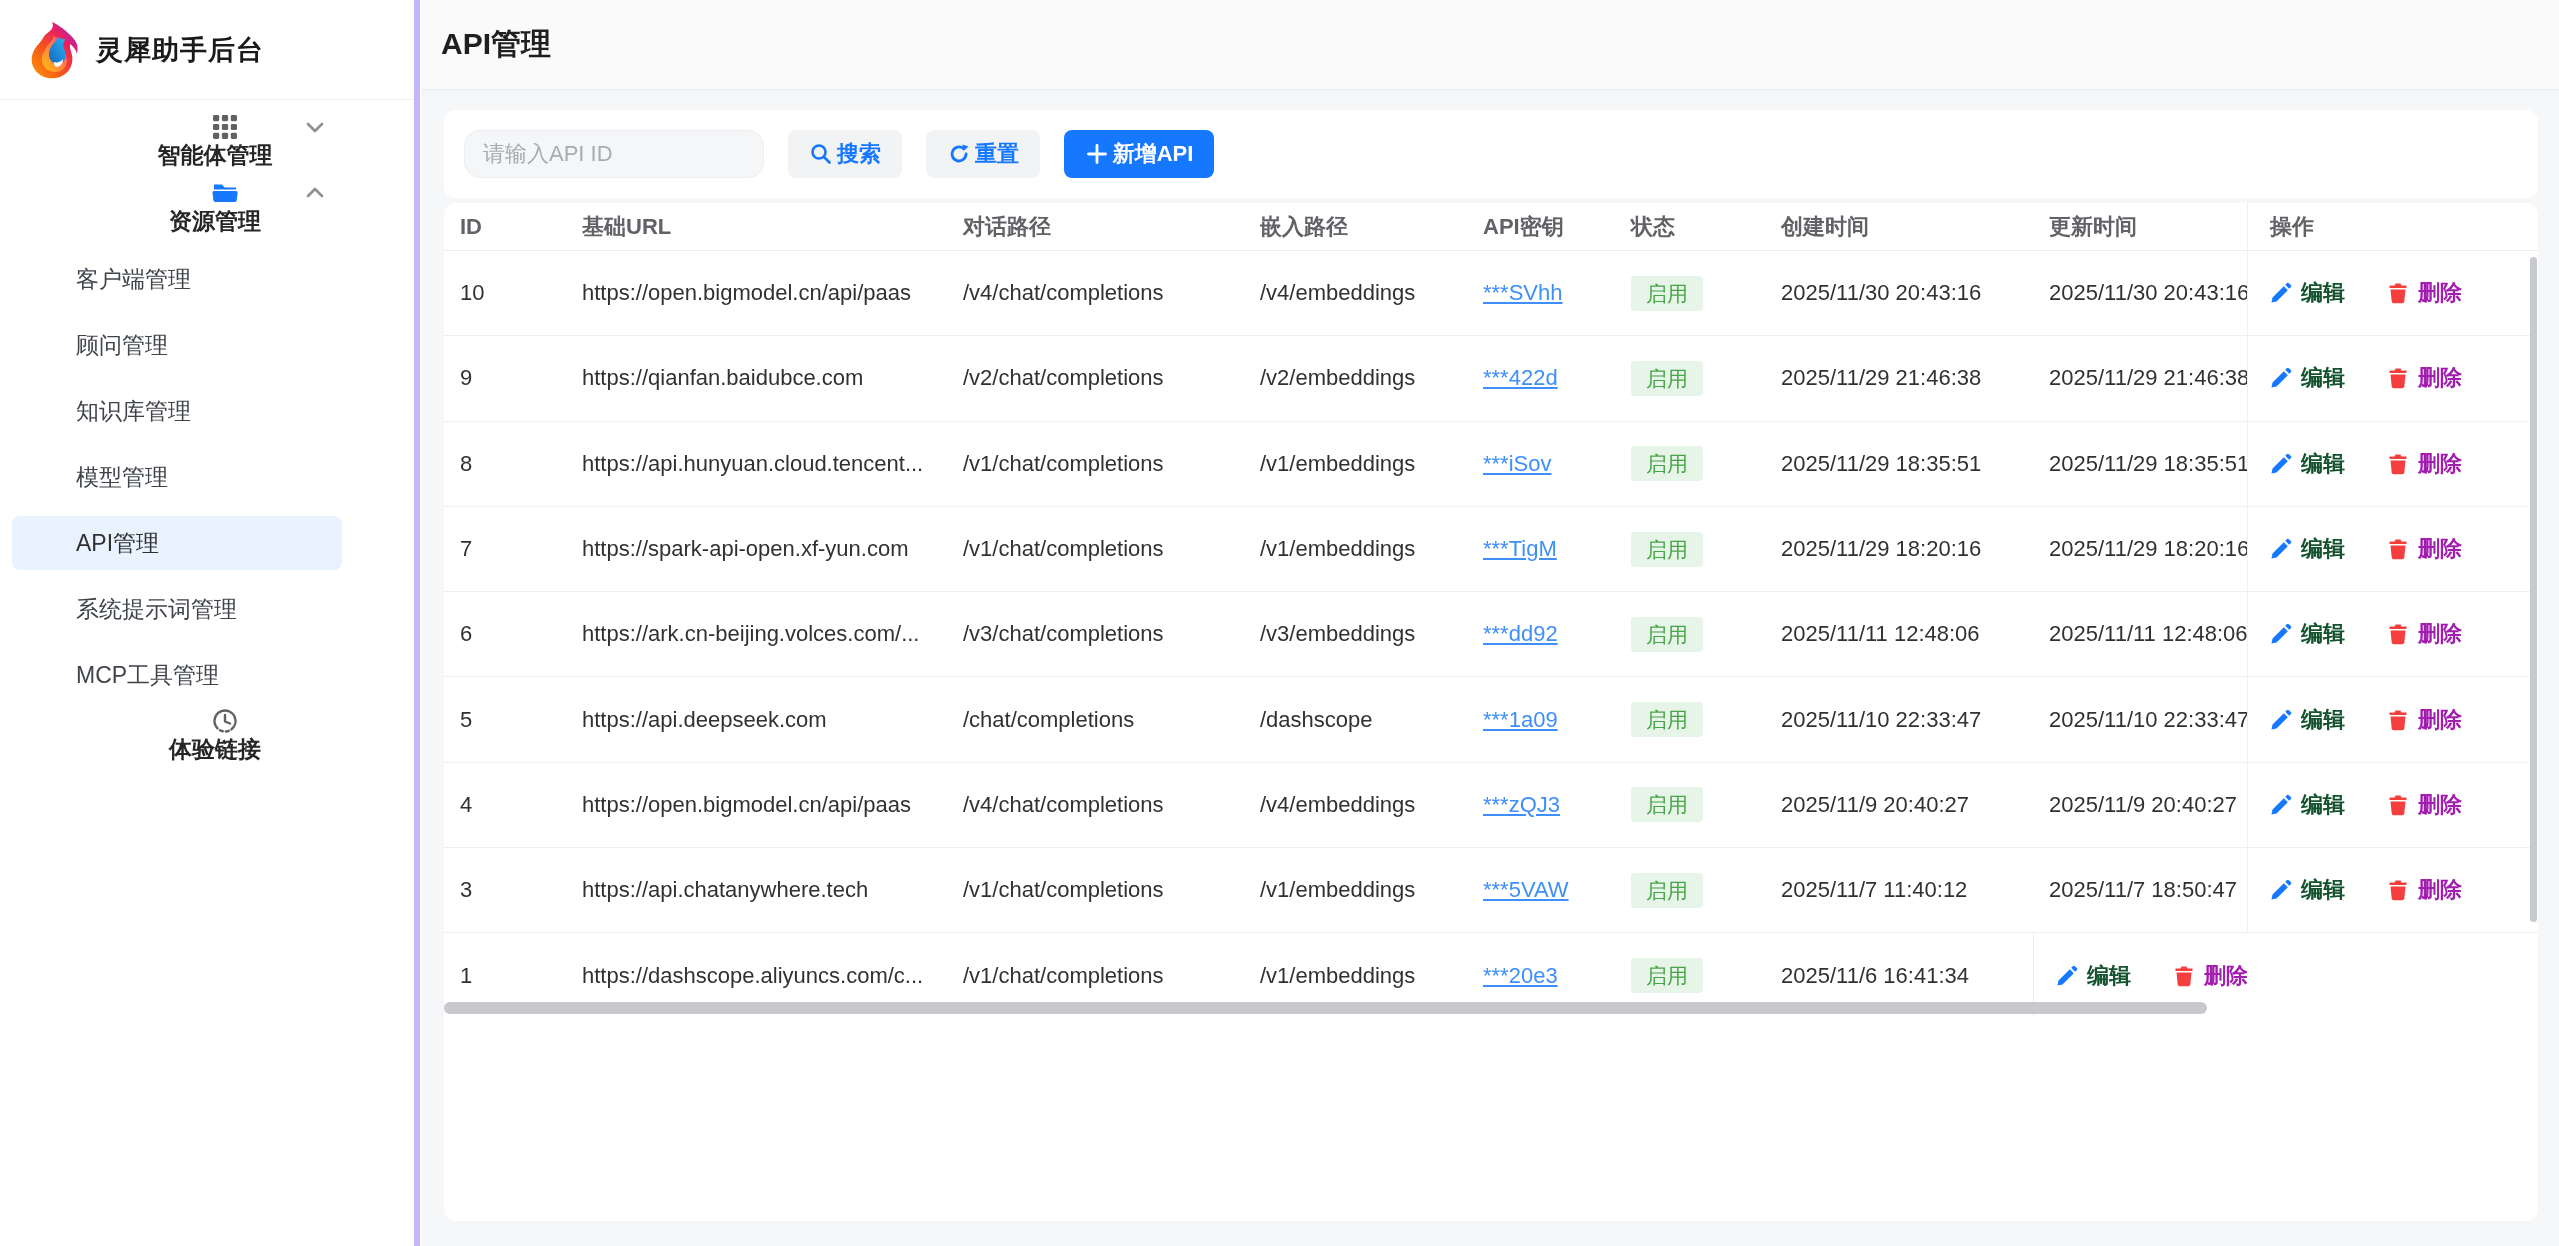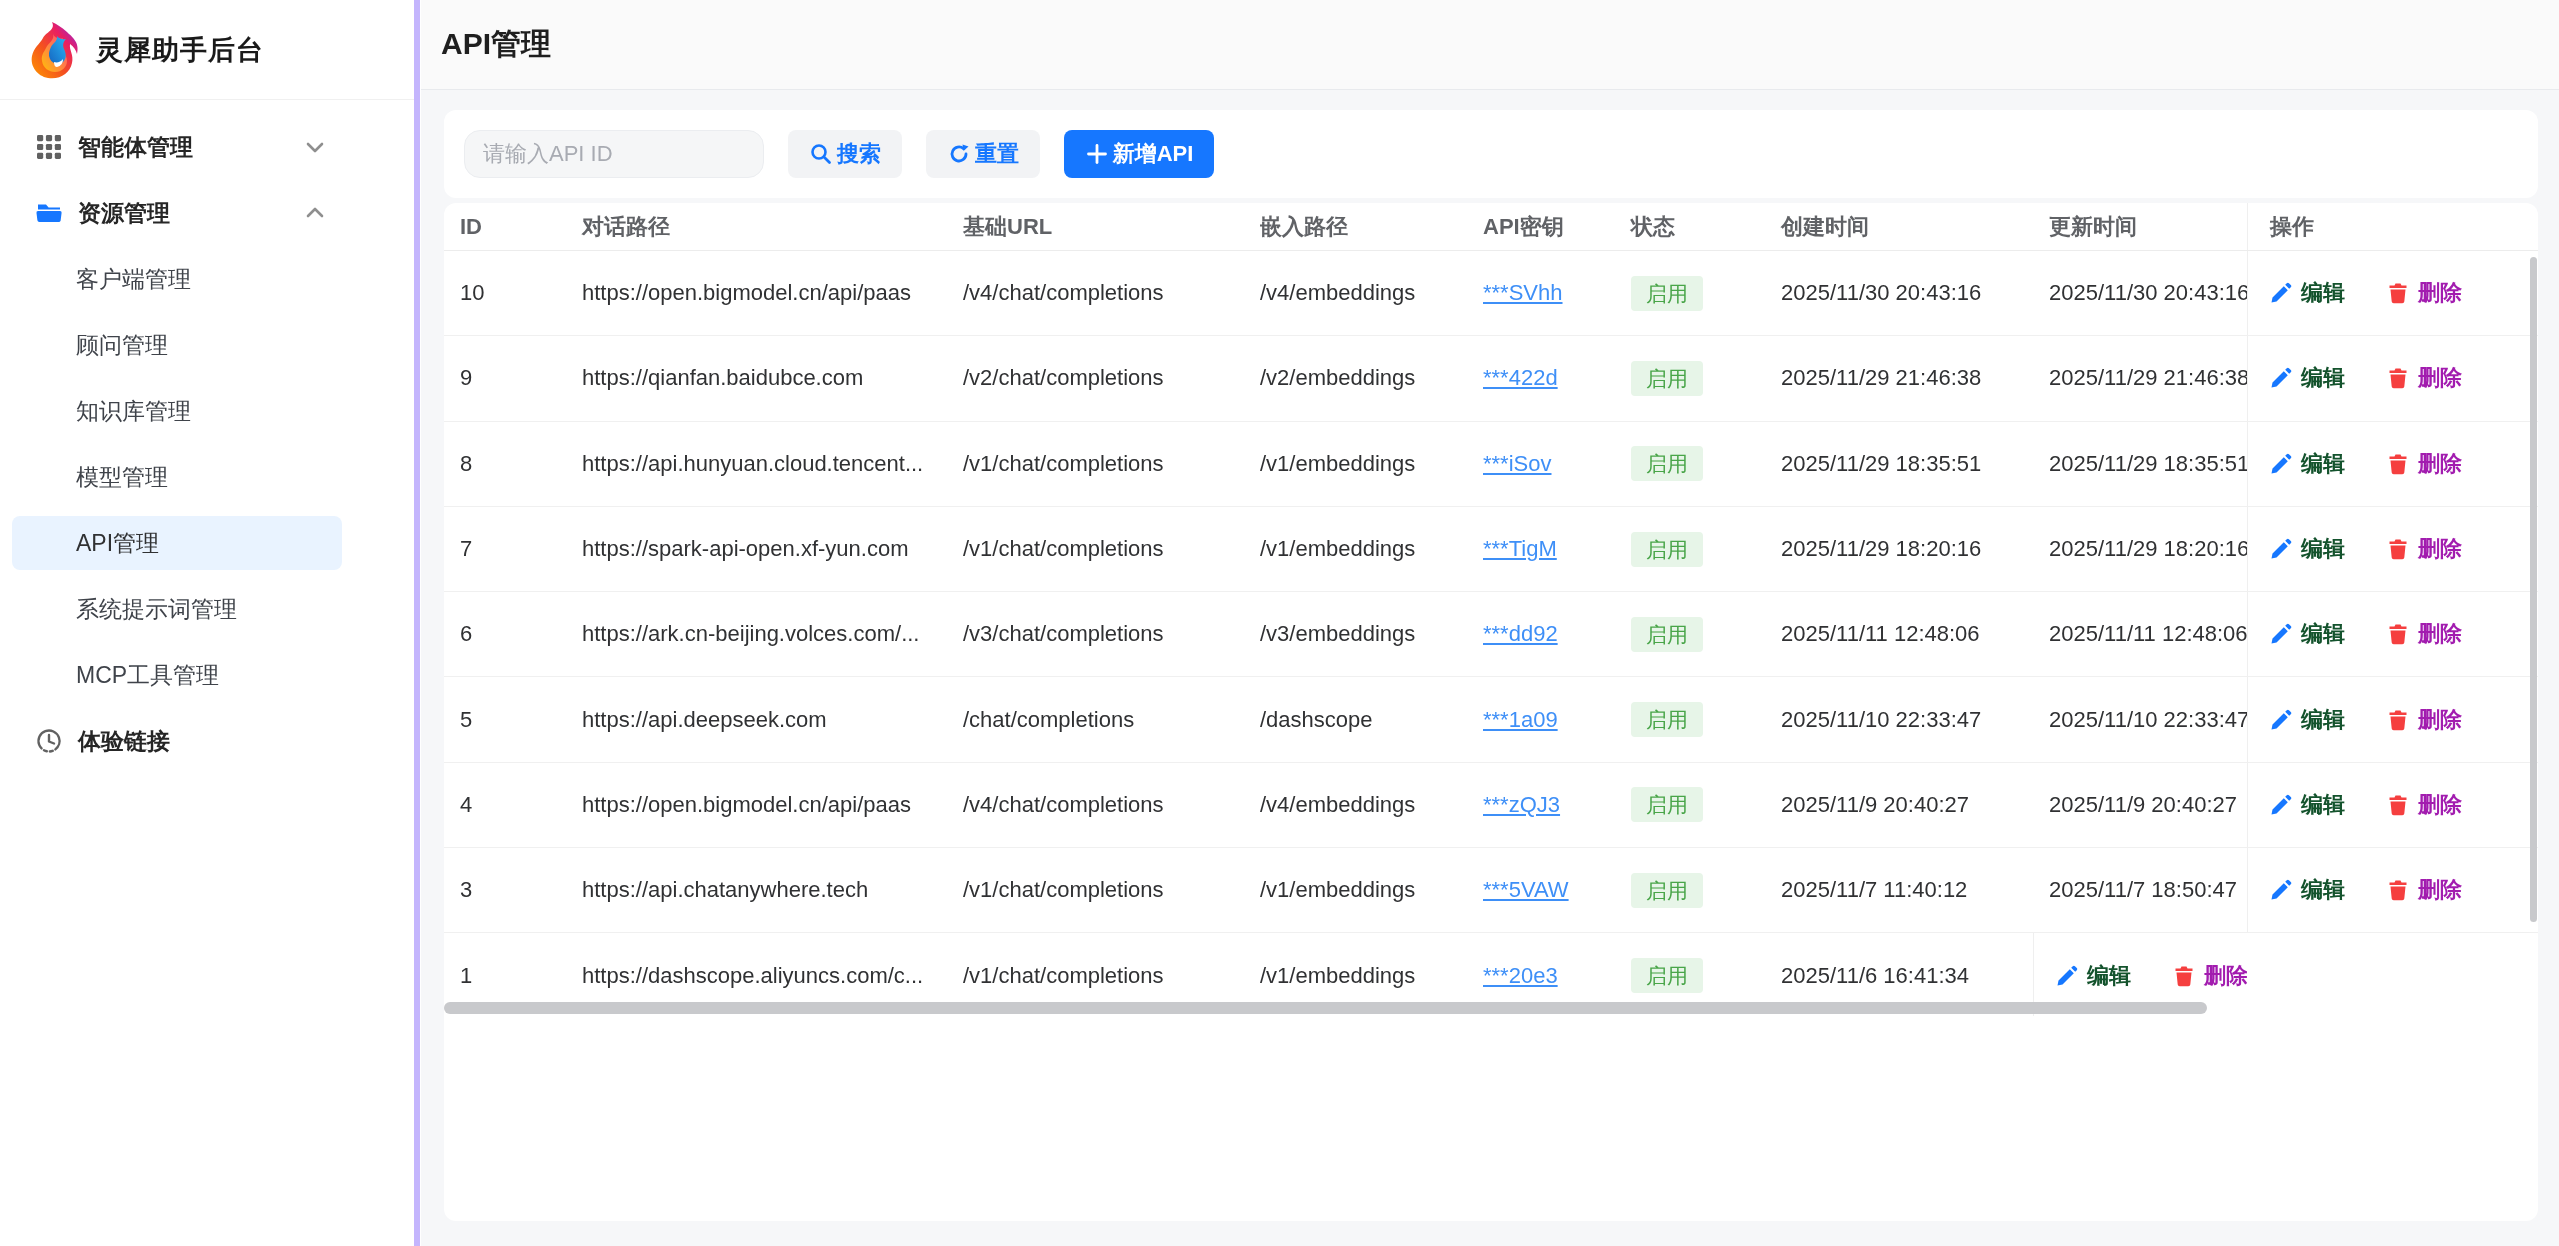--- a/index.html
+++ b/index.html
@@ -8,21 +8,21 @@
   .app { position:relative; width:2559px; height:1246px; }
 
   
   .sidebar { position:absolute; left:0; top:0; width:420px; height:100%;
     background:#fff; border-right:6px solid #c4b5fd; }
   .logo-row { height:100px; display:flex; align-items:center; padding-left:24px;
     border-bottom:1px solid #f0f0f0; }
   .logo-row svg { width:56px; height:60px; }
   .logo-title { font-size:27px; font-weight:700; color:#1a1a1a; margin-left:16px; letter-spacing:1px; }
   .nav { padding-top:14px; }
-  .nav-item { position:relative; height:66px; display:flex; align-items:center; cursor:pointer; }
+  .nav-item { position:relative; height:66px; display:flex; align-items:center; cursor:pointer;flex-direction:column; }
   .nav-item .p-icon { width:26px; height:26px; margin-left:36px; flex:0 0 auto; }
   .nav-item .p-label { margin-left:16px; font-size:23px; font-weight:700; color:#262626; }
   .nav-item .chev { position:absolute; right:86px; width:26px; height:26px; }
   .sub-item { height:66px; display:flex; align-items:center; padding-left:76px;
     font-size:23px; color:#3f434a; cursor:pointer; }
   .sub-item.active { background:#e9f3ff; border-radius:8px; margin:6px 72px 6px 12px;
     height:54px; padding-left:64px; color:#303133; }
 
   
   .main { position:absolute; left:421px; top:0; right:0; height:100%; background:#f6f7f9; }
@@ -180,22 +180,22 @@
             <line x1="12" y1="3.5" x2="12" y2="20.5" stroke="#fff" stroke-width="2.8" stroke-linecap="round"></line>
             <line x1="3.5" y1="12" x2="20.5" y2="12" stroke="#fff" stroke-width="2.8" stroke-linecap="round"></line>
           </svg>
           <span>新增API</span>
         </button>
       </div>
 
       <div class="table-card">
         <div class="tgrid thead">
           <div class="cell">ID</div>
+          <div class="cell">基础URL</div>
           <div class="cell">对话路径</div>
-          <div class="cell">基础URL</div>
           <div class="cell">嵌入路径</div>
           <div class="cell">API密钥</div>
           <div class="cell">状态</div>
           <div class="cell">创建时间</div>
           <div class="cell">更新时间</div>
           <div class="cell action-col">操作</div>
         </div>
 
         <div class="tbody">
   <div class="tgrid trow">

